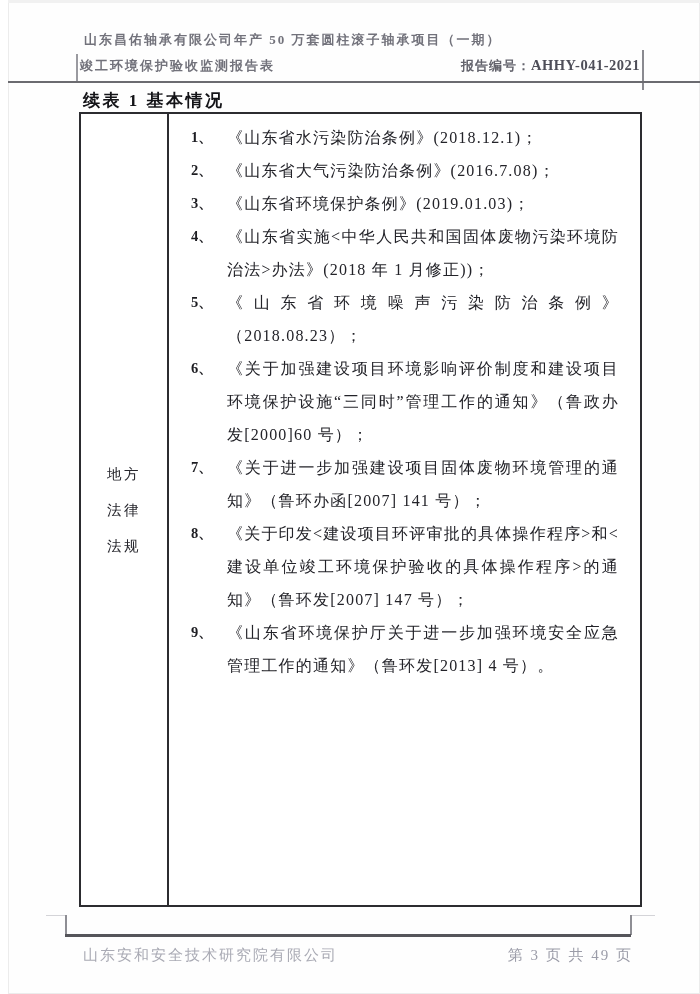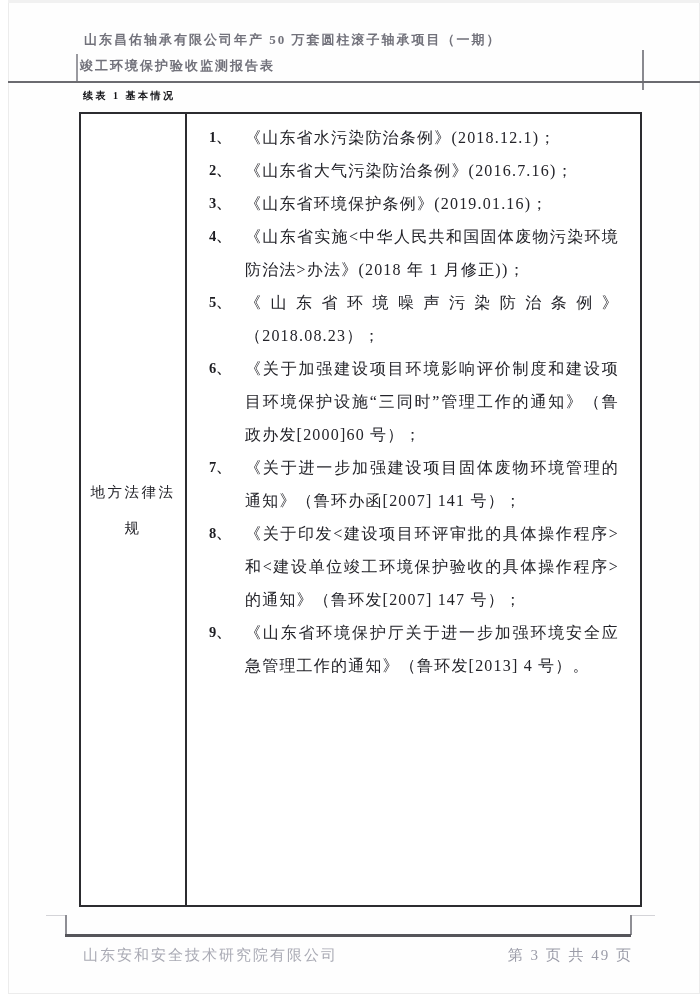--- a/index.html
+++ b/index.html
@@ -31,34 +31,34 @@
   }
   .hdr-report-no { font-size:13px; color:#63636c; letter-spacing:1px; font-weight:bold; }
   .hdr-report-no .no-val { font-size:14.5px; color:#4e4e58; letter-spacing:0.5px; }
   .hdr-tick-left  { position:absolute; left:68px;  top:54px; width:1.5px; height:28px; background:#9a9aa0; }
   .hdr-tick-right { position:absolute; left:634px; top:50px; width:1.5px; height:40px; background:#8a8a90; }
   .hdr-rule { position:absolute; left:0px; top:81px; width:700px; height:2px; background:#6b6b70; }
 
   
   .section-title {
     position:absolute; left:75px; top:89px;
-    font-size:10px; font-weight:bold; color:#141418; letter-spacing:2.5px;
+    font-size:17px; font-weight:bold; color:#141418; letter-spacing:2.5px;
   }
 
   
   .table {
     position:absolute; left:71px; top:112px; width:563px; height:795px;
     border:2px solid #2c2c30; box-sizing:border-box;
     display:flex; background:#fff;
   }
   .cell-label {
-    width:106px; box-sizing:border-box;
+    width:88px; box-sizing:border-box;
     border-right:2px solid #2c2c30;
     display:flex; align-items:center; justify-content:center;
-    text-align:center; padding:0 7px;
+    text-align:center; padding:0 24px;
     font-size:14.5px; color:#26262c; letter-spacing:2.5px; line-height:36px;
   }
   .cell-content {
     flex:1; box-sizing:border-box;
     padding:7px 21px 0 22px;
   }
   .item { display:flex; }
   .item .no {
     width:36px; flex:0 0 36px;
     font-size:14.5px; color:#1d1d22; line-height:33px; font-weight:bold;
@@ -84,44 +84,45 @@
 </style>
 </head>
 <body>
 
 <div class="page">
   <div class="page-top-band"></div>
 
   <div class="hdr-line1">山东昌佑轴承有限公司年产 50 万套圆柱滚子轴承项目（一期）</div>
   <div class="hdr-line2">
     <span class="hdr-report-type">竣工环境保护验收监测报告表</span>
+    <span class="hdr-report-no"><span>报告编号：</span><span class="no-val">AHHY-041-2021</span></span>
   </div>
   <div class="hdr-tick-left"></div>
   <div class="hdr-tick-right"></div>
   <div class="hdr-rule"></div>
 
   <div class="section-title">续表 1  基本情况</div>
 
   <div class="table">
     <div class="cell-label">地方法律法规</div>
     <div class="cell-content">
 
         <div class="item">
           <span class="no">1、</span>
           <span class="txt">《山东省水污染防治条例》(2018.12.1)；</span>
         </div>
 
         <div class="item">
           <span class="no">2、</span>
-          <span class="txt">《山东省大气污染防治条例》(2016.7.16)；</span>
+          <span class="txt">《山东省大气污染防治条例》(2016.7.08)；</span>
         </div>
 
         <div class="item">
           <span class="no">3、</span>
-          <span class="txt">《山东省环境保护条例》(2019.01.16)；</span>
+          <span class="txt">《山东省环境保护条例》(2019.01.03)；</span>
         </div>
 
         <div class="item">
           <span class="no">4、</span>
           <span class="txt">《山东省实施&lt;中华人民共和国固体废物污染环境防治法&gt;办法》(2018 年 1 月修正))；</span>
         </div>
 
         <div class="item">
           <span class="no">5、</span>
           <span class="txt">《山东省环境噪声污染防治条例》（2018.08.23）；</span>

